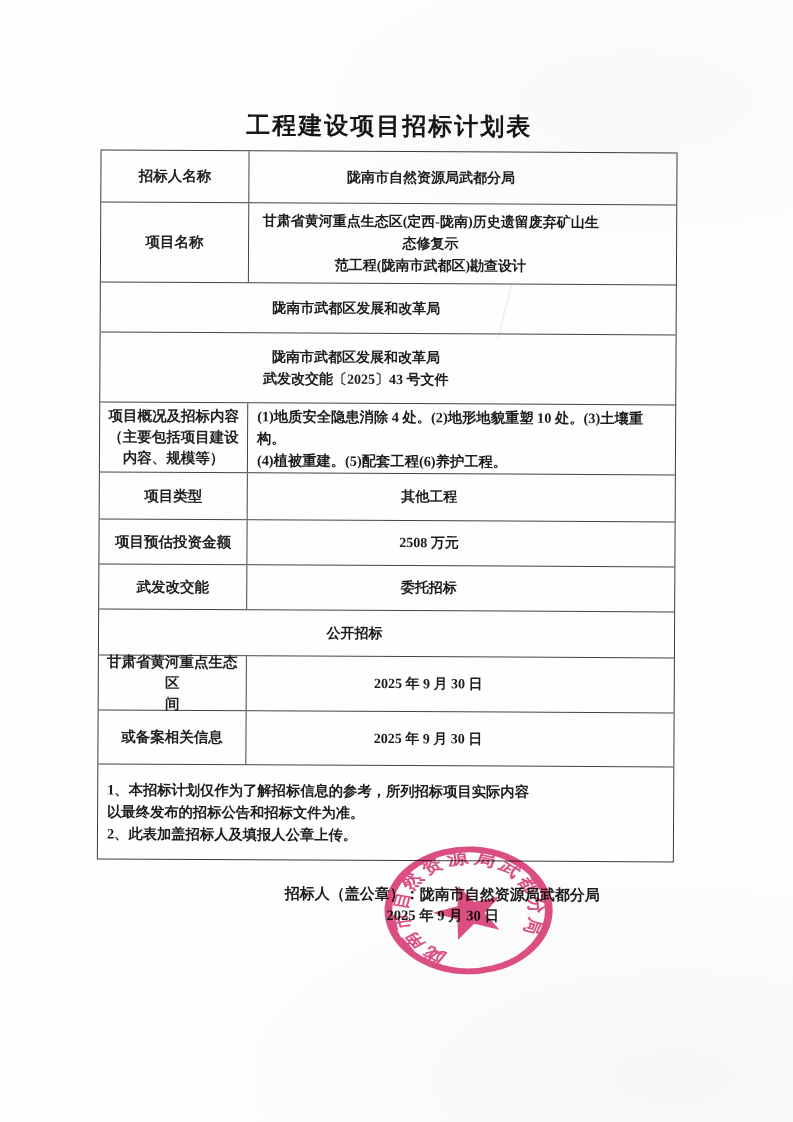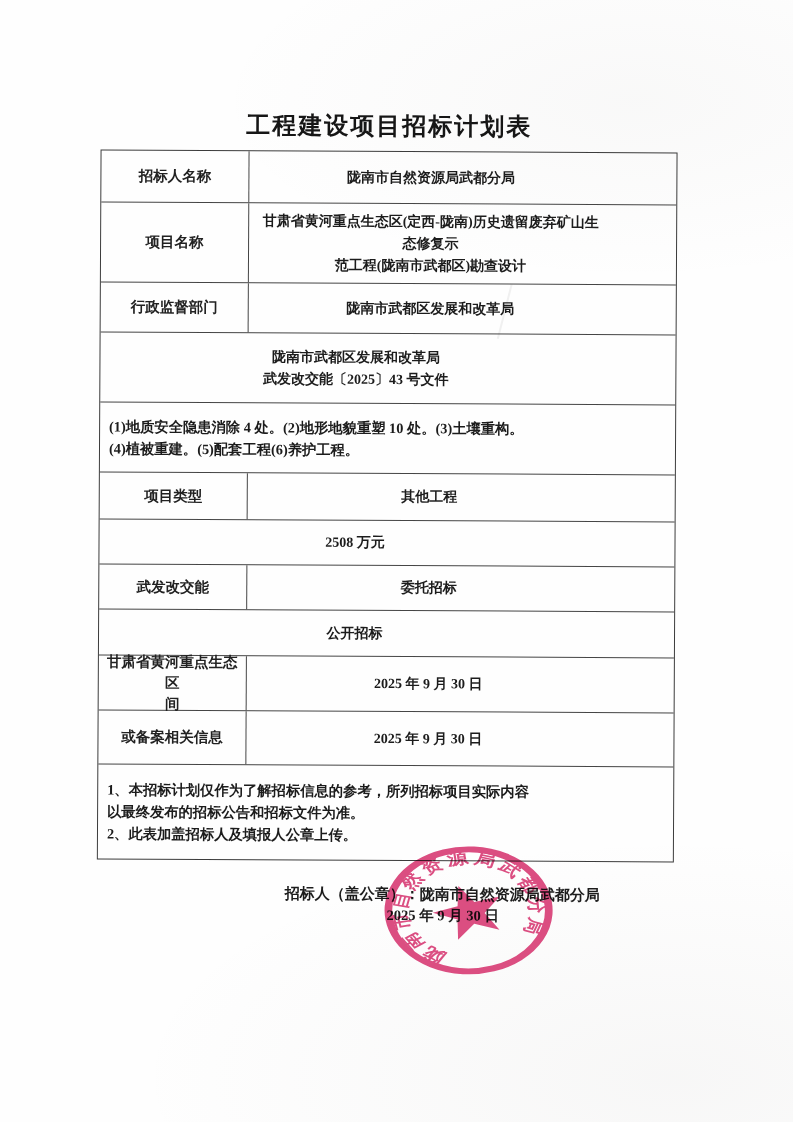--- a/index.html
+++ b/index.html
@@ -98,36 +98,39 @@
     <div class="t-row">
       <div class="cell lbl">招标人名称</div>
       <div class="cell val">陇南市自然资源局武都分局</div>
     </div>
     <div class="t-row">
       <div class="cell lbl">项目名称</div>
       <div class="cell val">甘肃省黄河重点生态区(定西-陇南)历史遗留废弃矿山生态修复示
 范工程(陇南市武都区)勘查设计</div>
     </div>
     <div class="t-row">
-      <div class="cell lbl">行政监督部门</div>
       <div class="cell val">陇南市武都区发展和改革局</div>
     </div>
     <div class="t-row">
       <div class="cell val">陇南市武都区发展和改革局
 武发改交能〔2025〕43 号文件</div>
     </div>
     <div class="t-row">
+      <div class="cell lbl">项目概况及招标内容
+（主要包括项目建设
+内容、规模等）</div>
       <div class="cell val left">(1)地质安全隐患消除 4 处。(2)地形地貌重塑 10 处。(3)土壤重构。
 (4)植被重建。(5)配套工程(6)养护工程。</div>
     </div>
     <div class="t-row">
       <div class="cell lbl">项目类型</div>
       <div class="cell val">其他工程</div>
     </div>
     <div class="t-row">
+      <div class="cell lbl">项目预估投资金额</div>
       <div class="cell val">2508 万元</div>
     </div>
     <div class="t-row">
       <div class="cell lbl">武发改交能</div>
       <div class="cell val">委托招标</div>
     </div>
     <div class="t-row">
       <div class="cell val">公开招标</div>
     </div>
     <div class="t-row">

